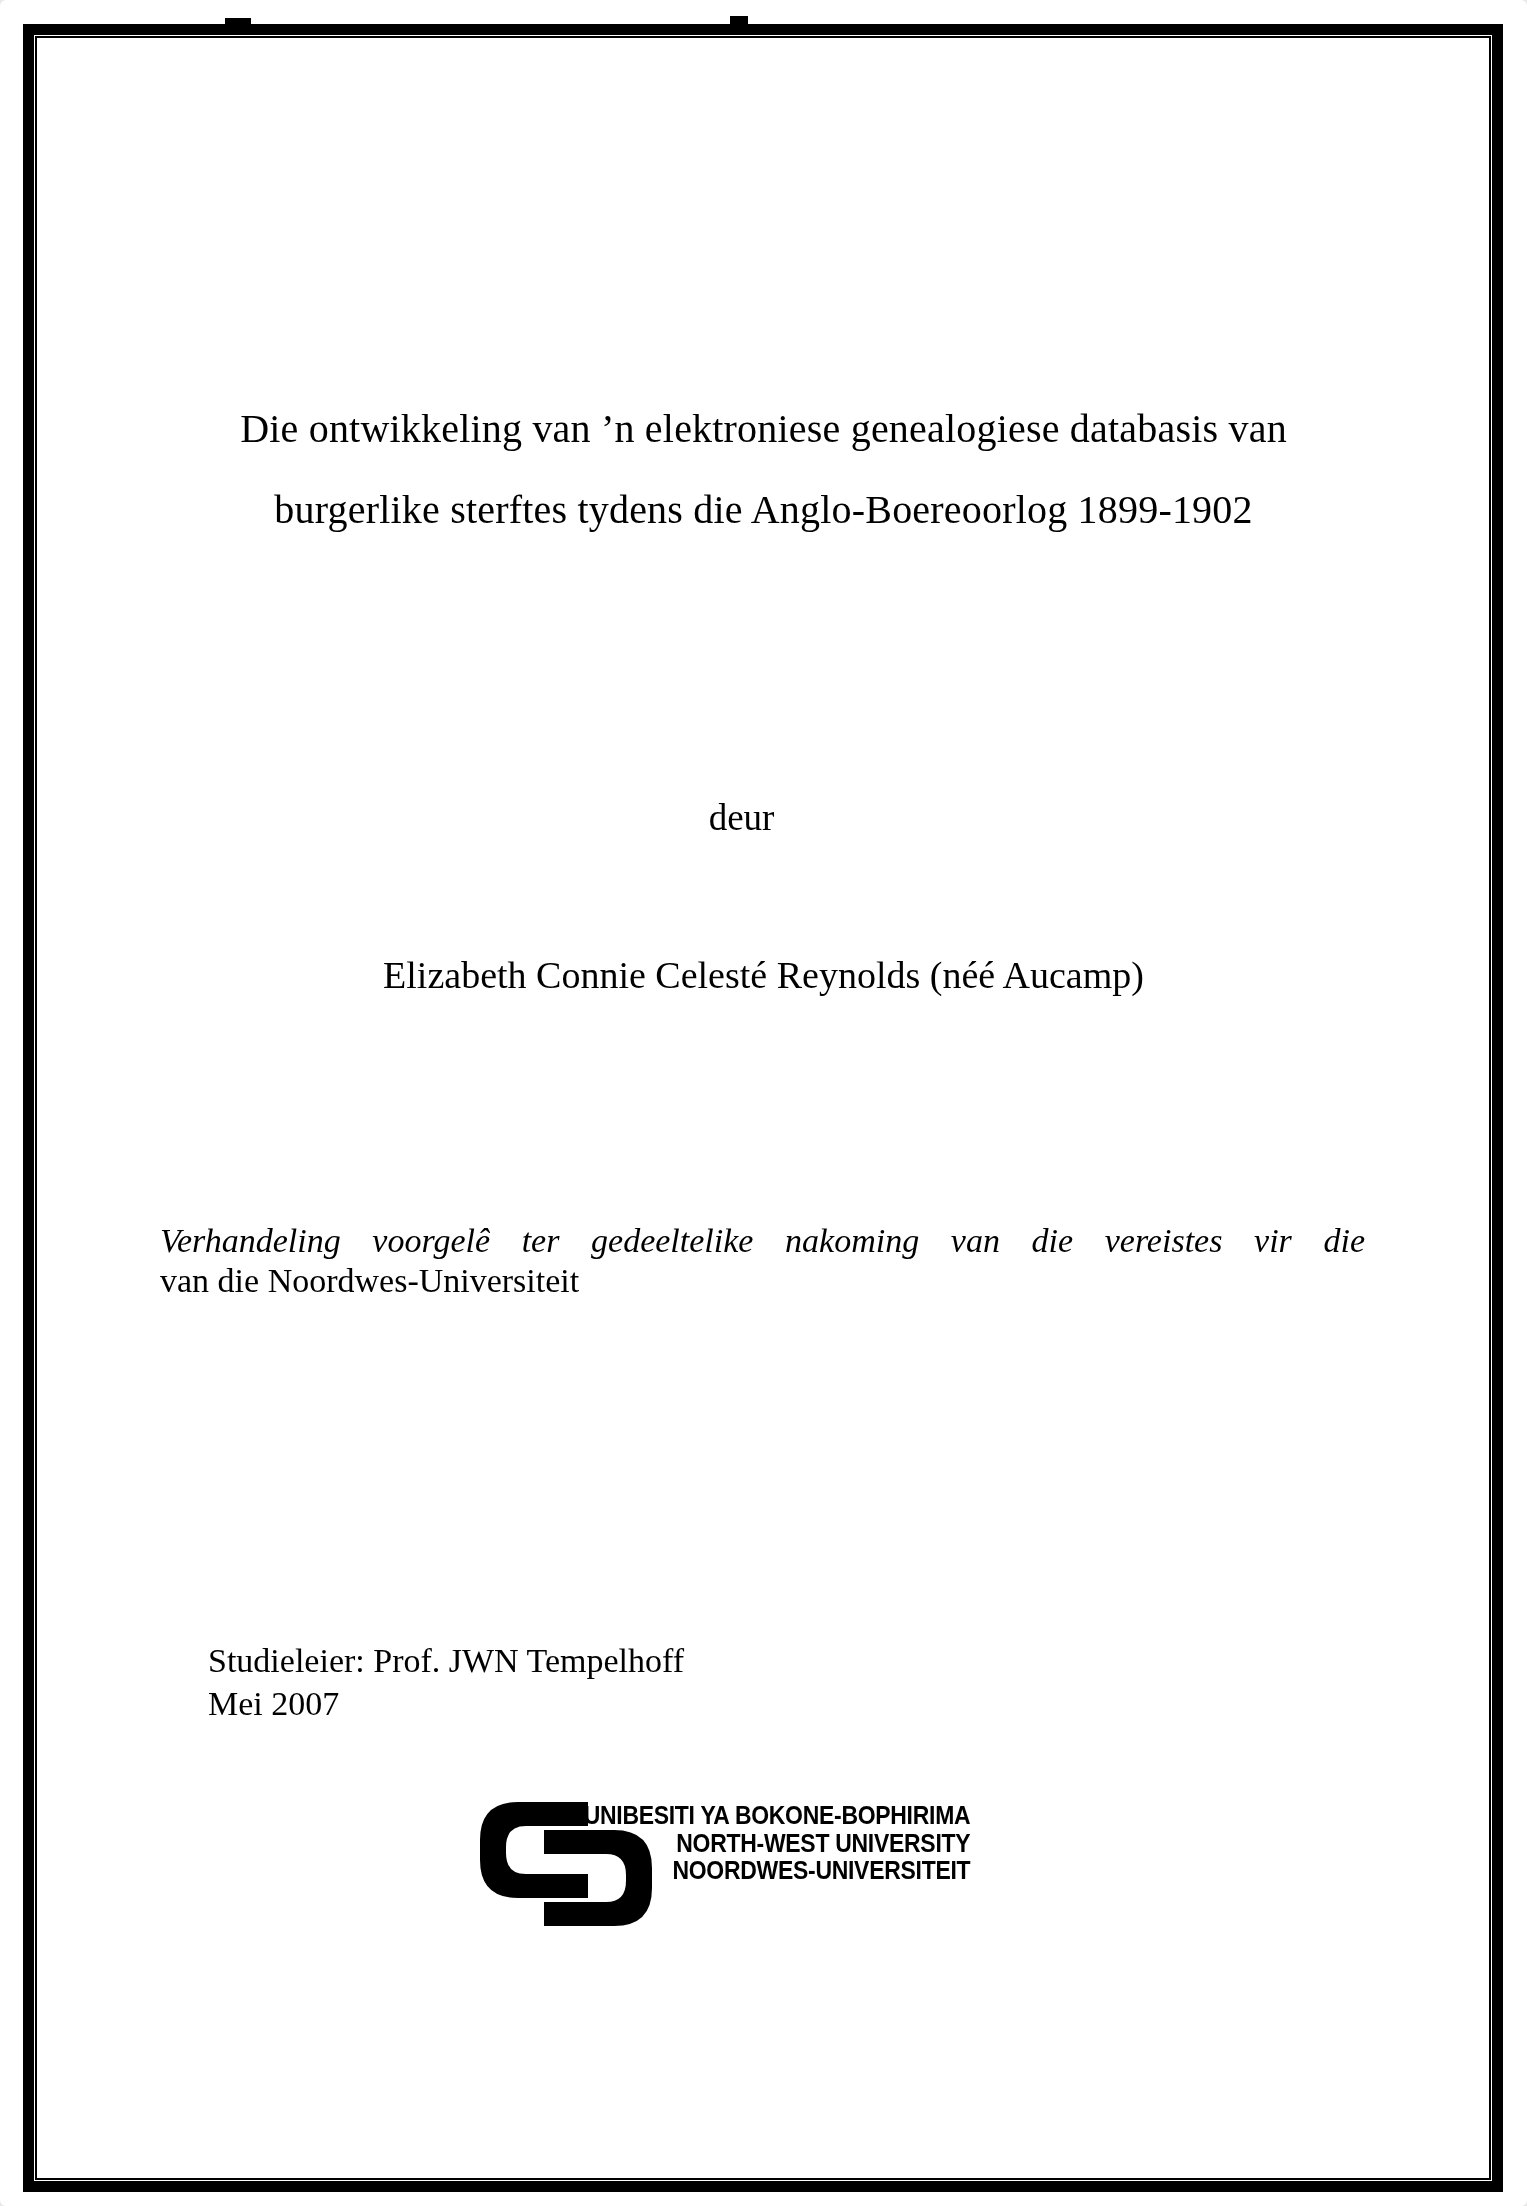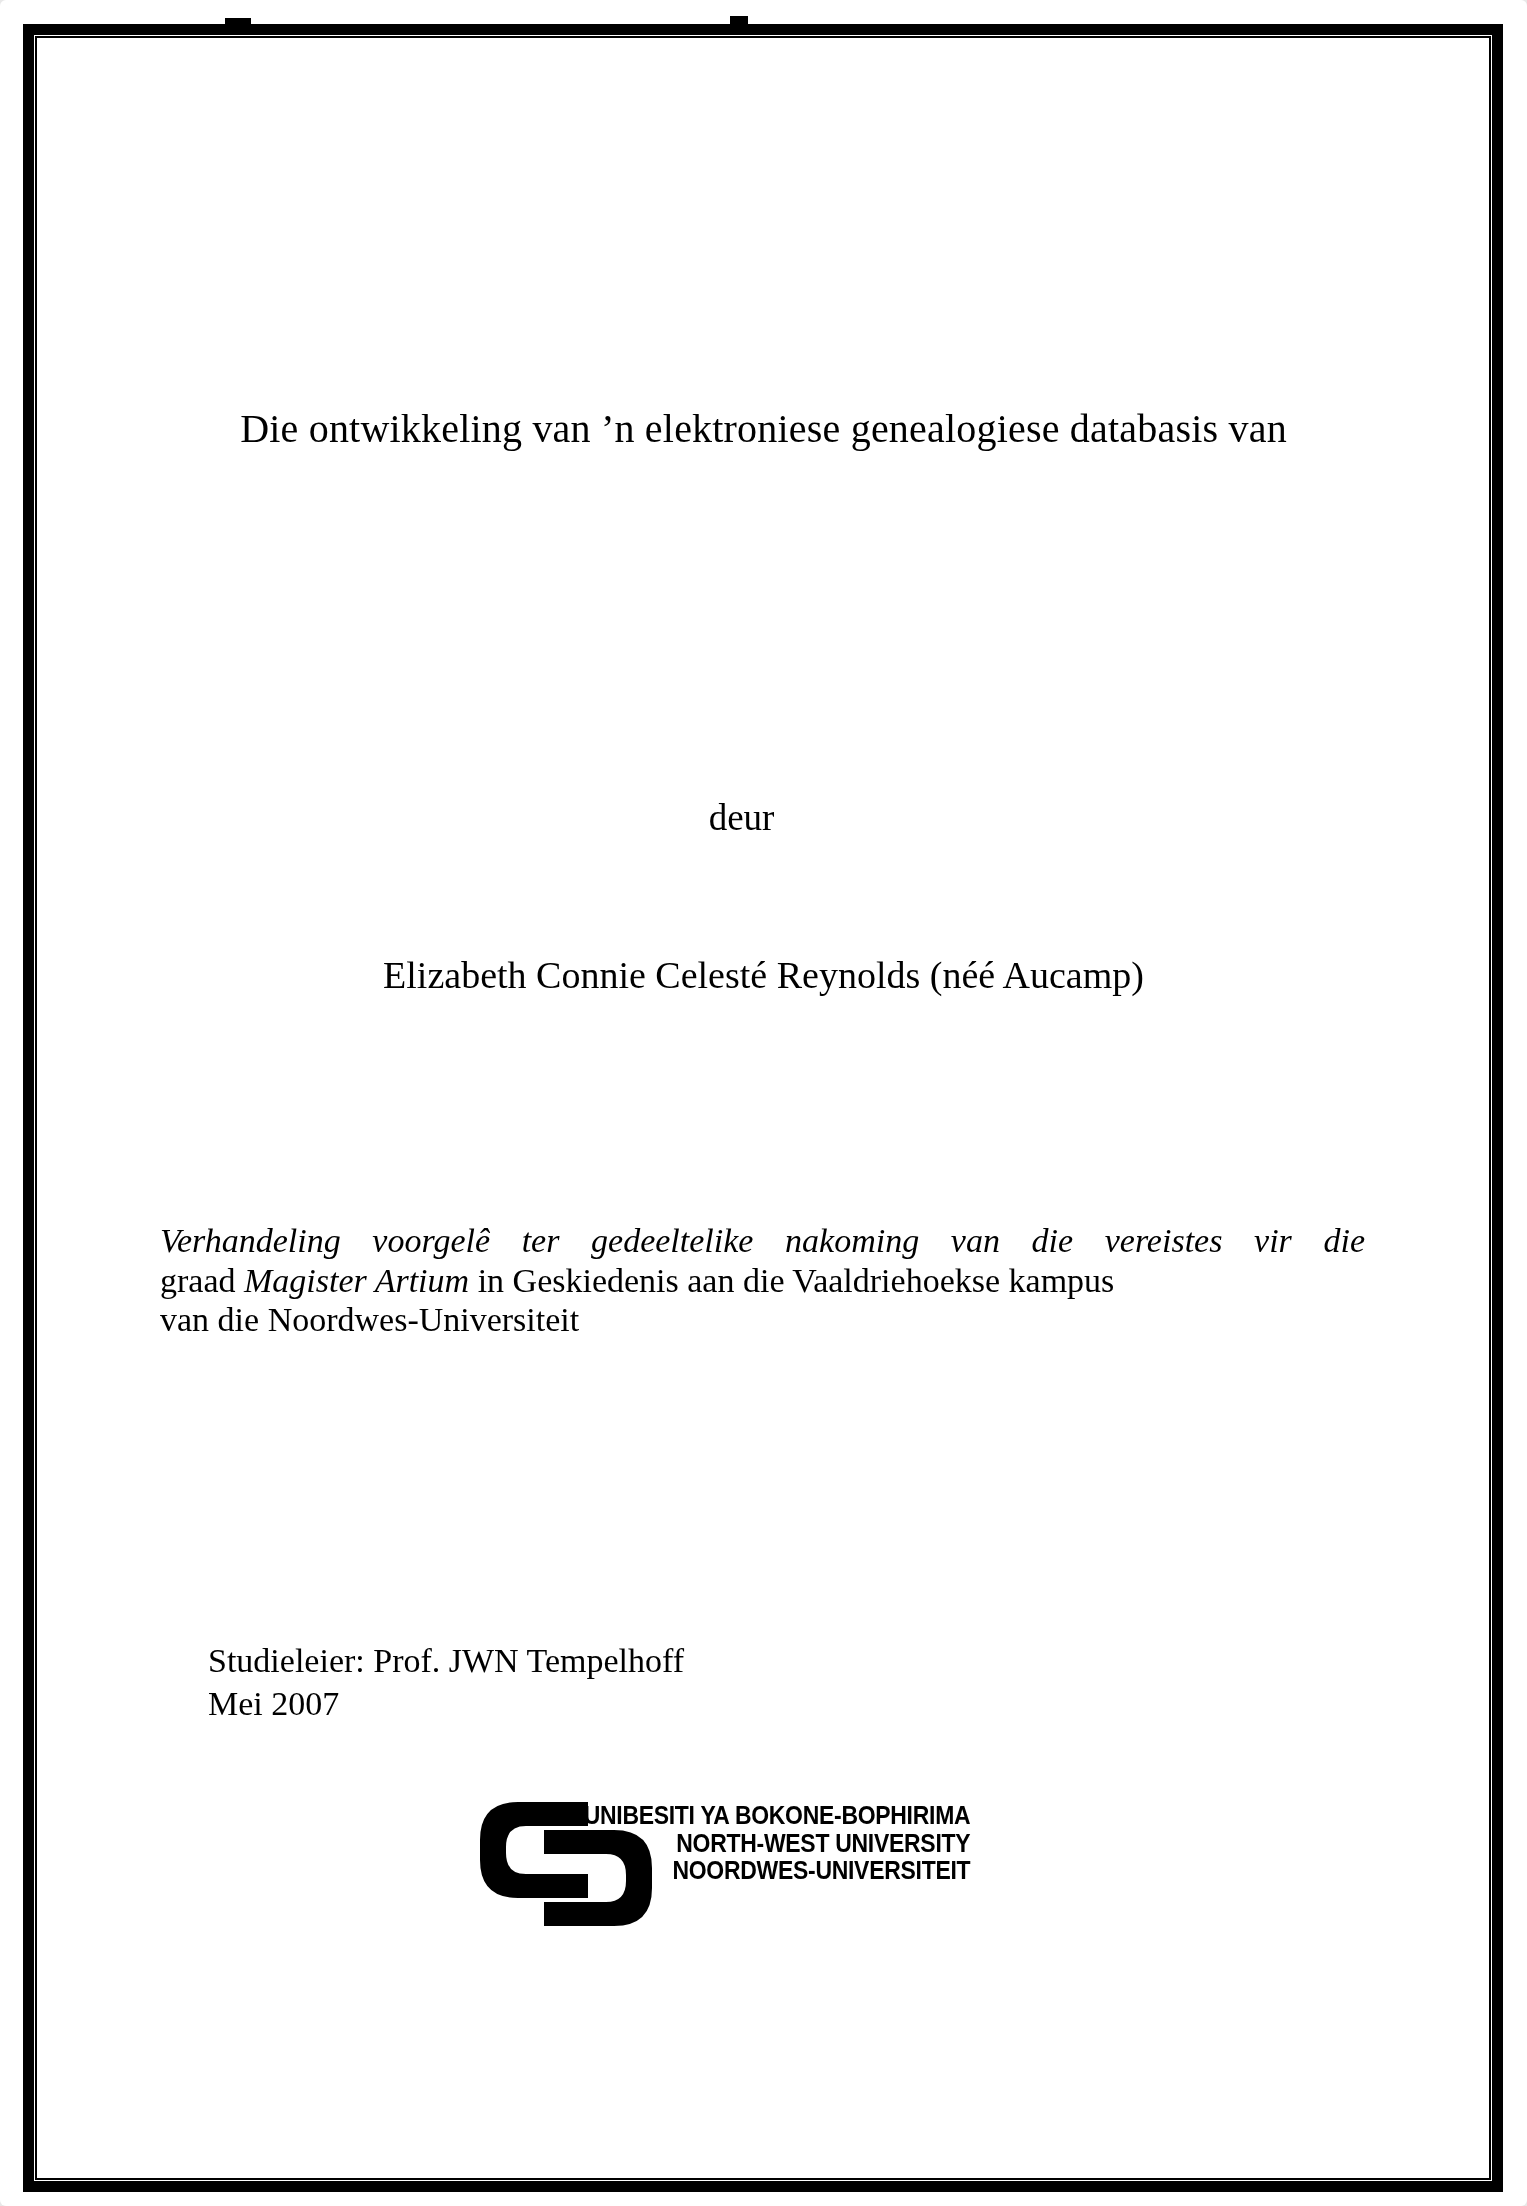--- a/index.html
+++ b/index.html
@@ -121,29 +121,29 @@
   <div class="frame">
     <div class="frame-inner"></div>
   </div>
 
   <div class="tick" style="left:225px;top:18px;width:26px;height:7px;"></div>
   <div class="tick" style="left:730px;top:16px;width:18px;height:9px;"></div>
   <div class="tick" style="left:40px;top:2186px;width:90px;height:6px;"></div>
 
   <div class="title-block">
     <div>Die ontwikkeling van ’n elektroniese genealogiese databasis van</div>
+    <div>burgerlike sterftes tydens die Anglo-Boereoorlog 1899-1902</div>
   </div>
 
   <div class="byline">deur</div>
 
   <div class="author">Elizabeth Connie Celesté Reynolds (néé Aucamp)</div>
 
   <div class="statement">
     <div class="justified">Verhandeling voorgelê ter gedeeltelike nakoming van die vereistes vir die</div>
-    <div><span>graad </span><i>Magister Artium</i><span> in Geskiedenis aan die Vaaldriehoekse kampus</span></div>
     <div>van die Noordwes-Universiteit</div>
   </div>
 
   <div class="supervisor-block">
     <div>Studieleier: Prof. JWN Tempelhoff</div>
     <div>Mei 2007</div>
   </div>
 
   <svg class="logo-mark" viewBox="0 0 188 134" aria-hidden="true">
 

